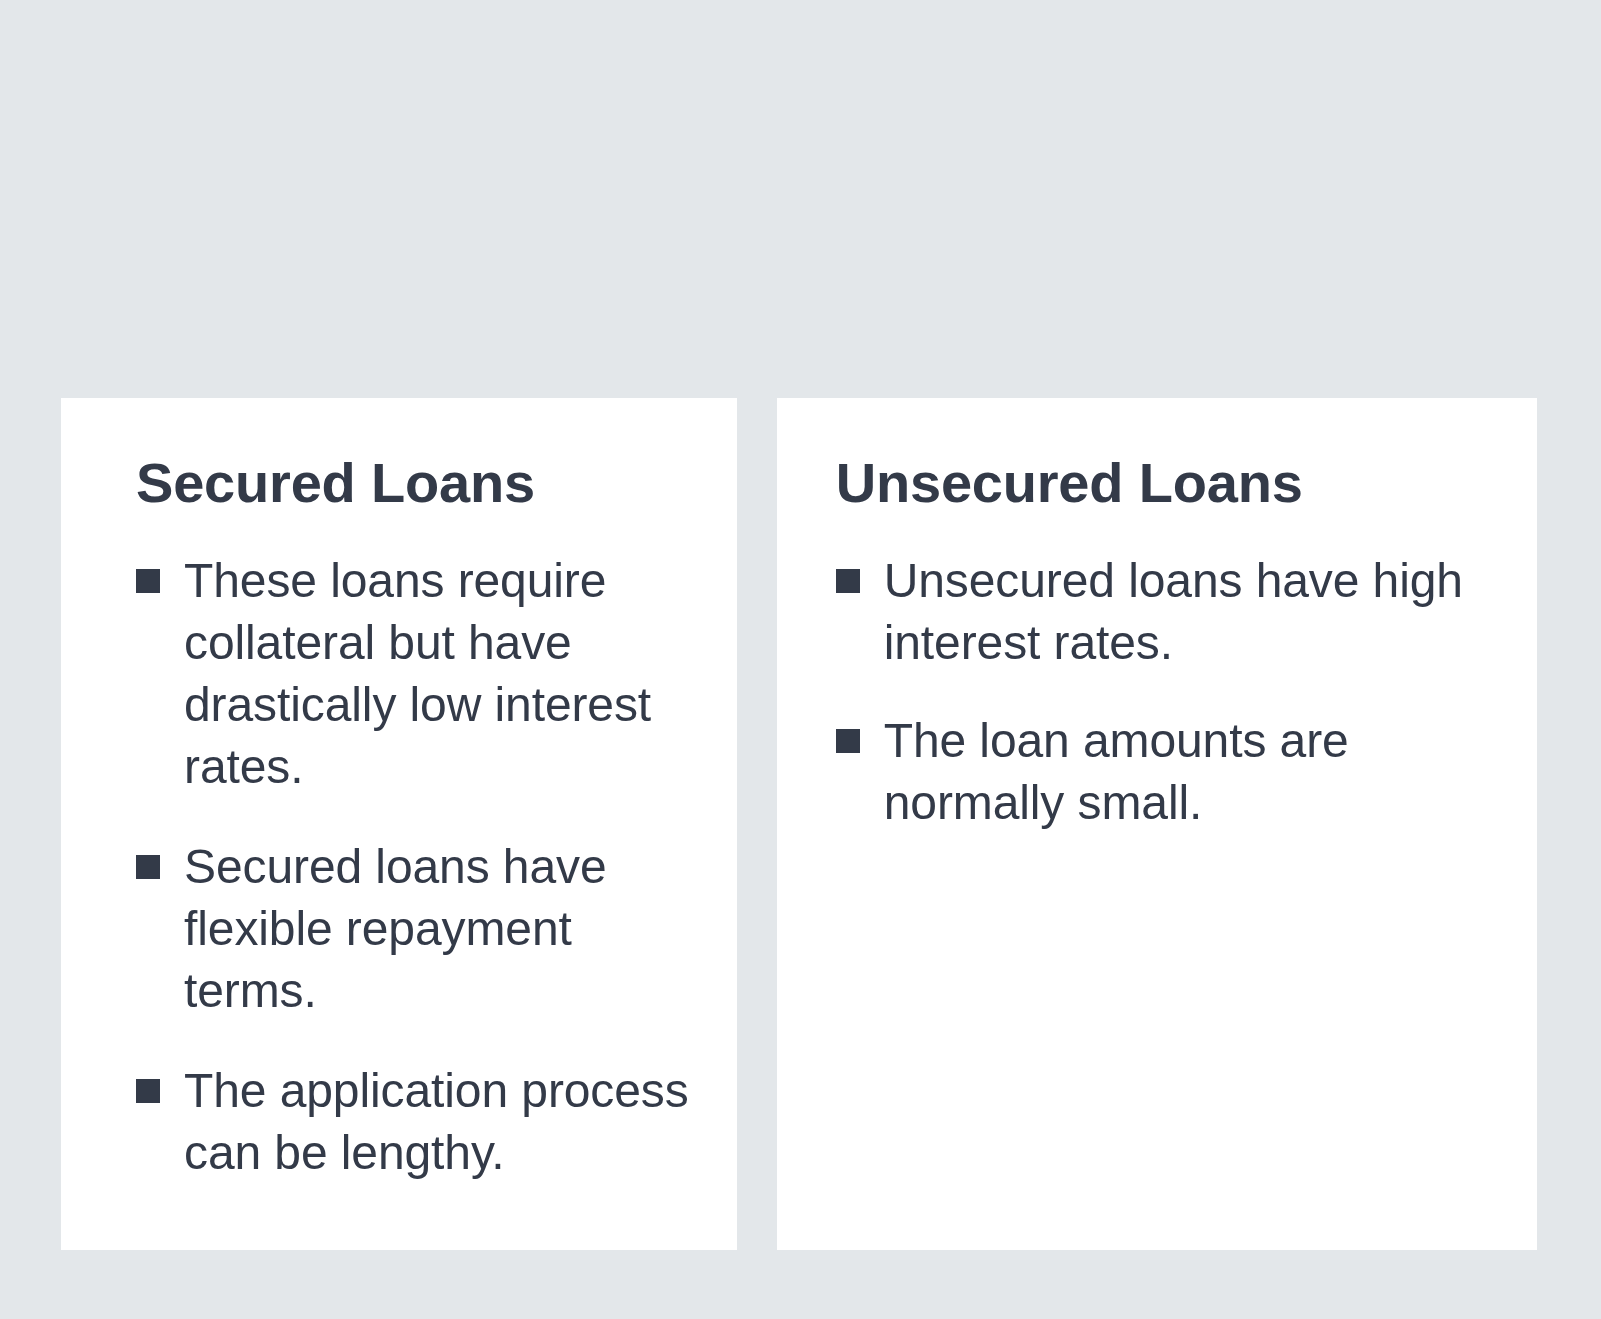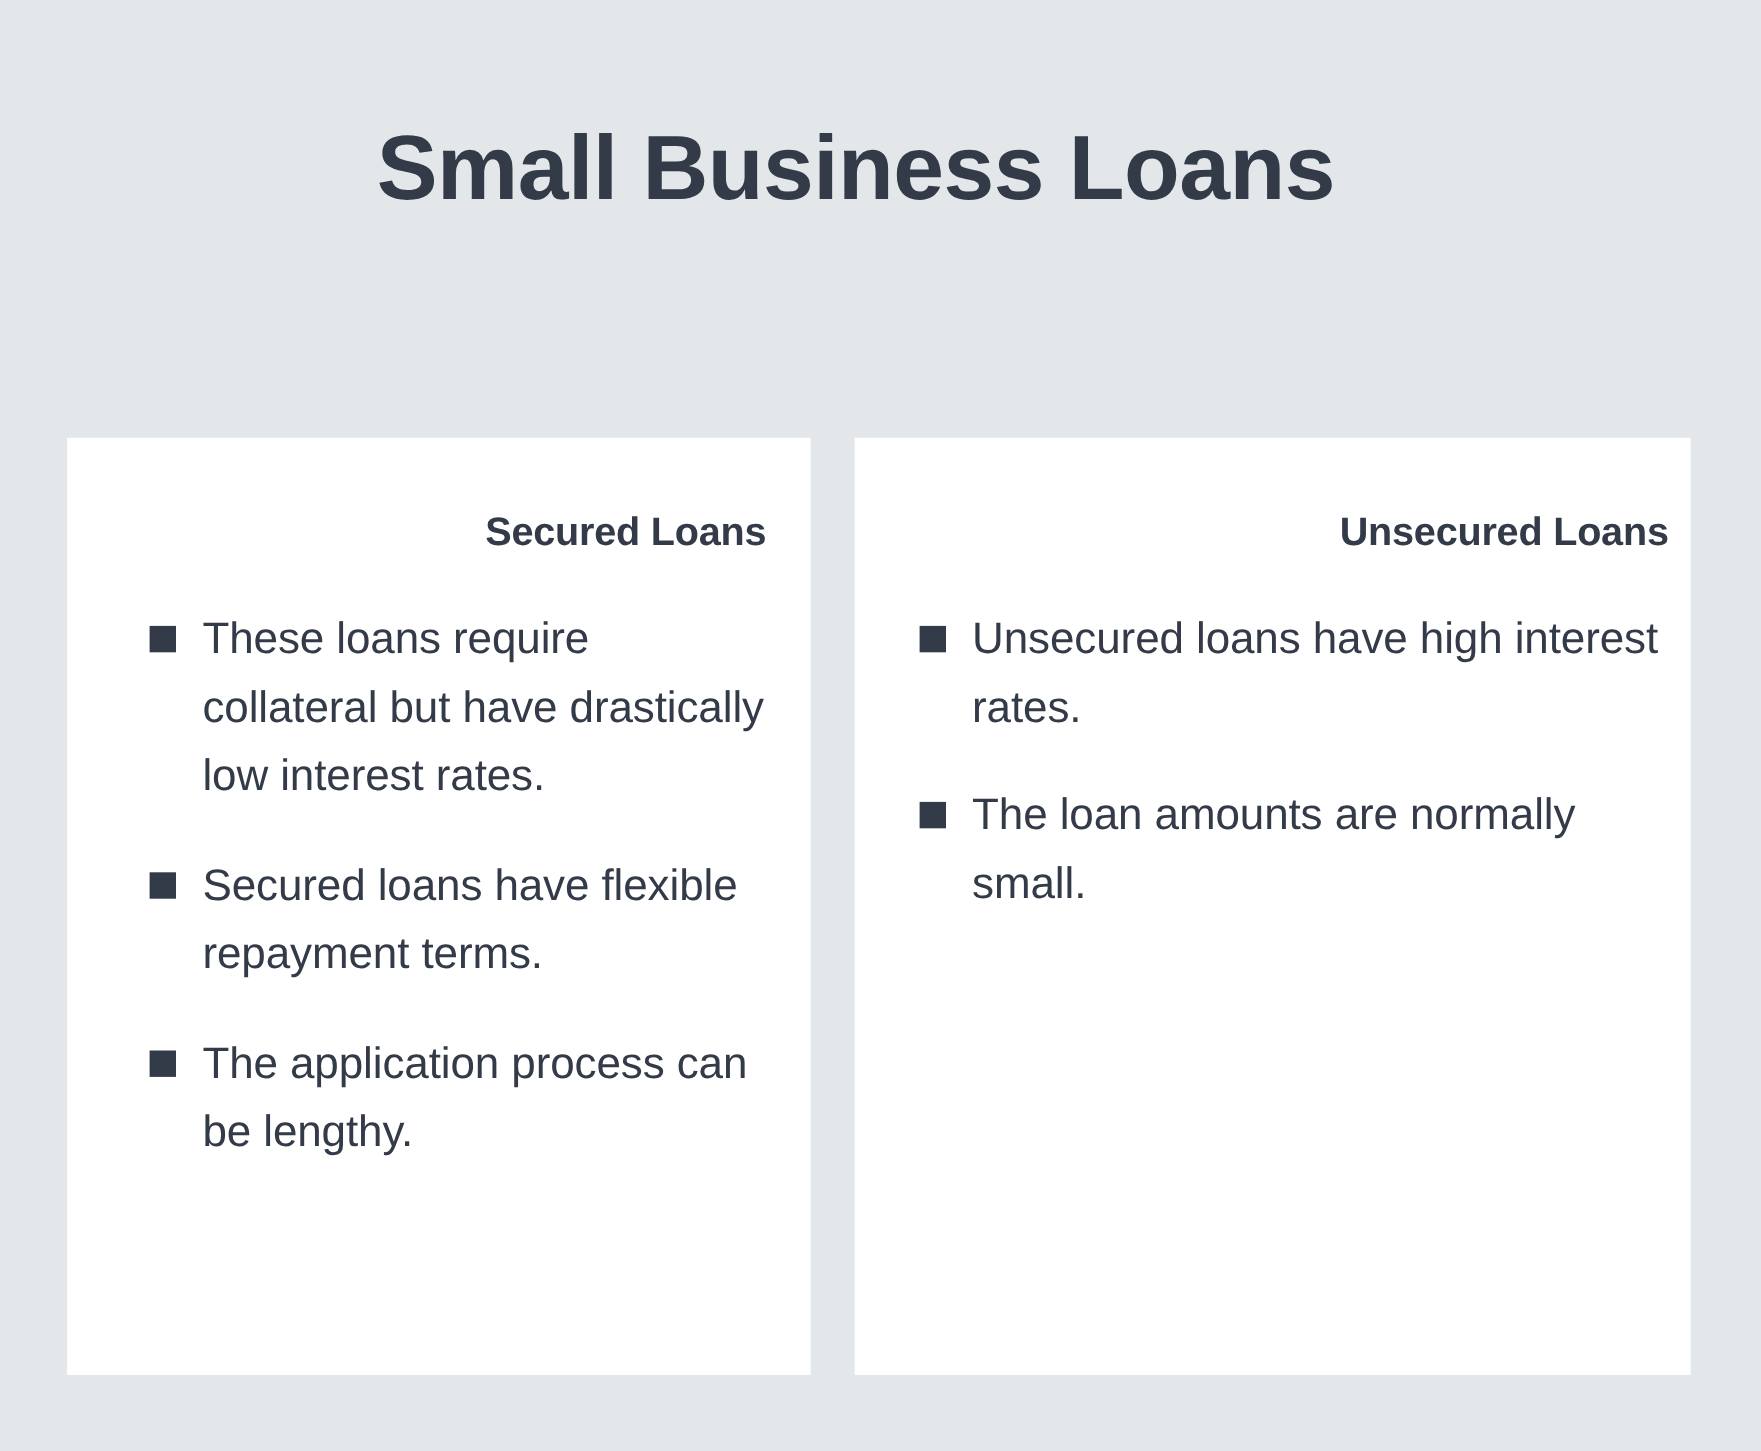--- a/index.html
+++ b/index.html
@@ -51,40 +51,39 @@
     background: #ffffff;
     box-sizing: border-box;
     position: relative;
     overflow: hidden;
   }
   .card.left  { width: 710px; padding: 58px 40px 0 75px; }
   .card.right { width: 802px; padding: 58px 20px 0 59px; }
 
   .card-heading {
     color: #333a48;
-    font-size: 36px;
+    font-size: 56px;
     font-weight: bold;
     line-height: 54px;
     letter-spacing: -0.2px;
     margin: 0 0 40px 0;
     white-space: nowrap;
-    text-align: right;
   }
 
   .bullet-list {
     list-style: none;
     margin: 0;
     padding: 0;
   }
   .bullet-item {
     position: relative;
     padding-left: 48px;
     margin-bottom: 38px;
     color: #333a48;
-    font-size: 40px;
+    font-size: 48px;
     line-height: 62px;
     letter-spacing: -0.1px;
   }
   .bullet-item:last-child { margin-bottom: 0; }
   .bullet-marker {
     position: absolute;
     left: 0;
     top: 19px;
     width: 24px;
     height: 24px;
@@ -93,21 +92,20 @@
   .bullet-text { display: block; }
 
   .card.right .bullet-item { margin-bottom: 36px; }
 </style>
 </head>
 <body>
 
 <div class="infographic">
 
   <div class="title-block">
-    <span class="title-line">Small Business Loans</span>
   </div>
 
   <div class="cards">
 
     <section class="card left">
       <h2 class="card-heading">Secured Loans</h2>
       <ul class="bullet-list">
         <li class="bullet-item">
           <span class="bullet-marker"></span>
           <span class="bullet-text">These loans require collateral but have drastically low interest rates.</span>

